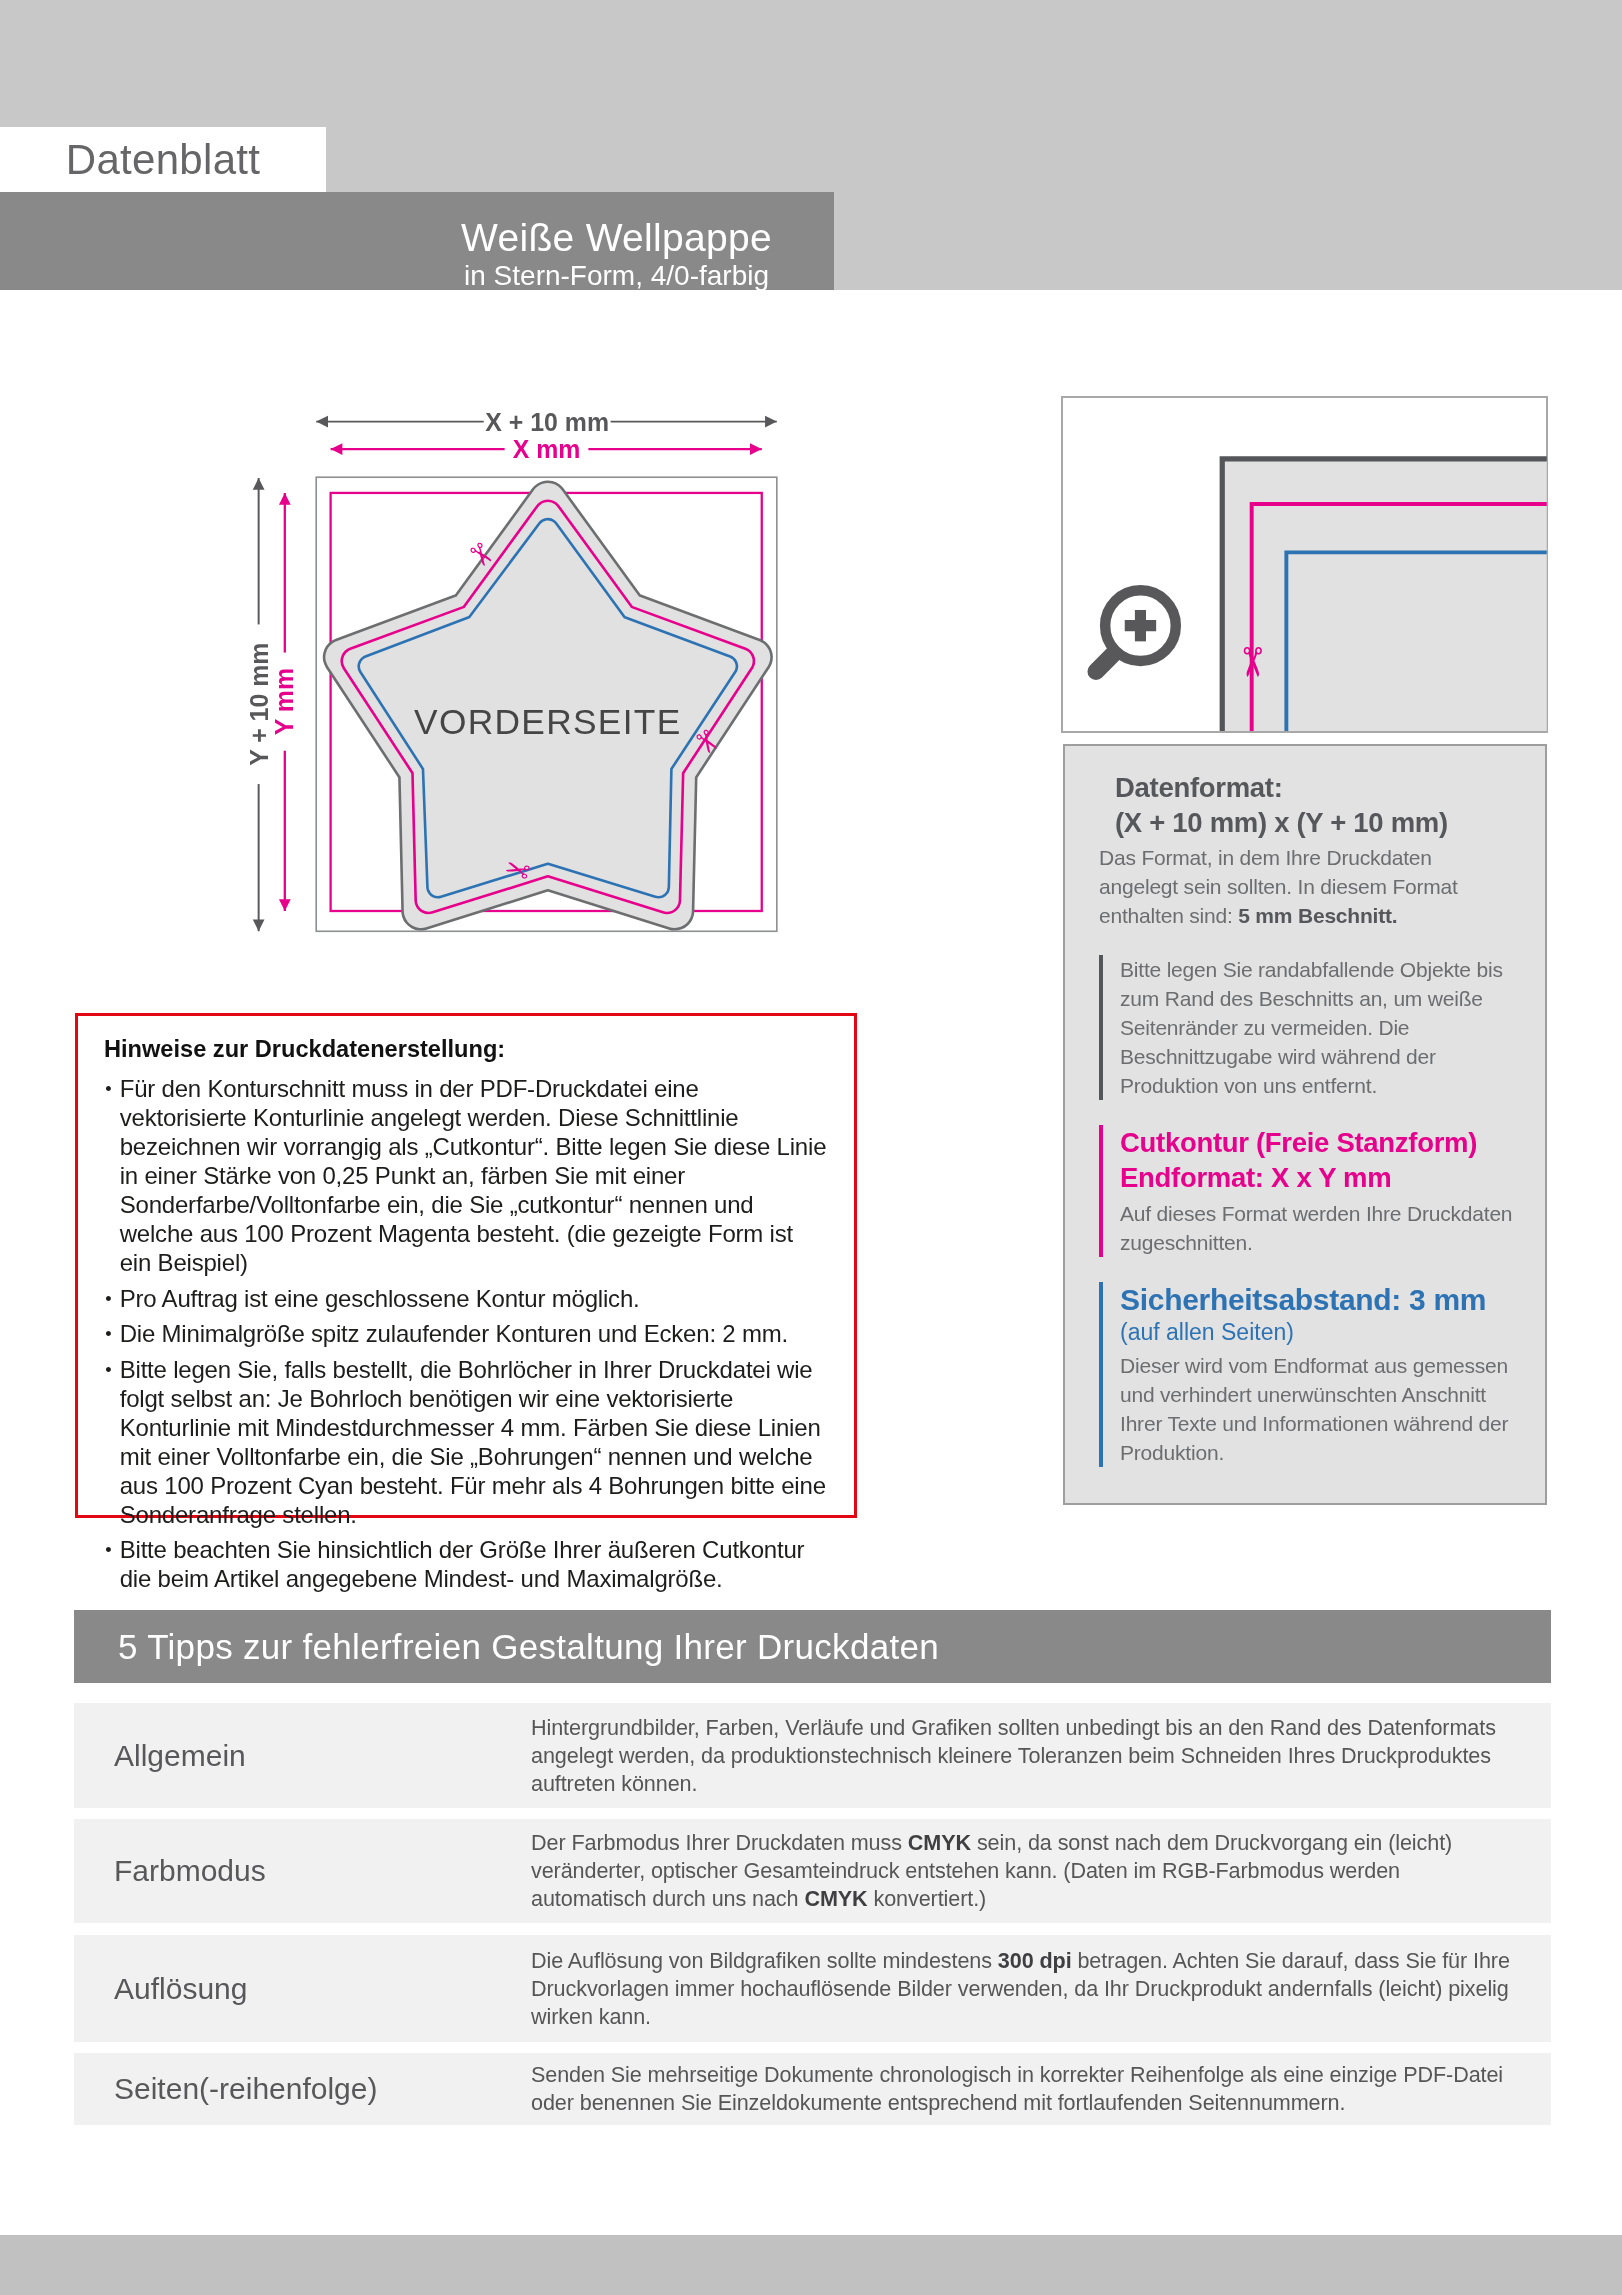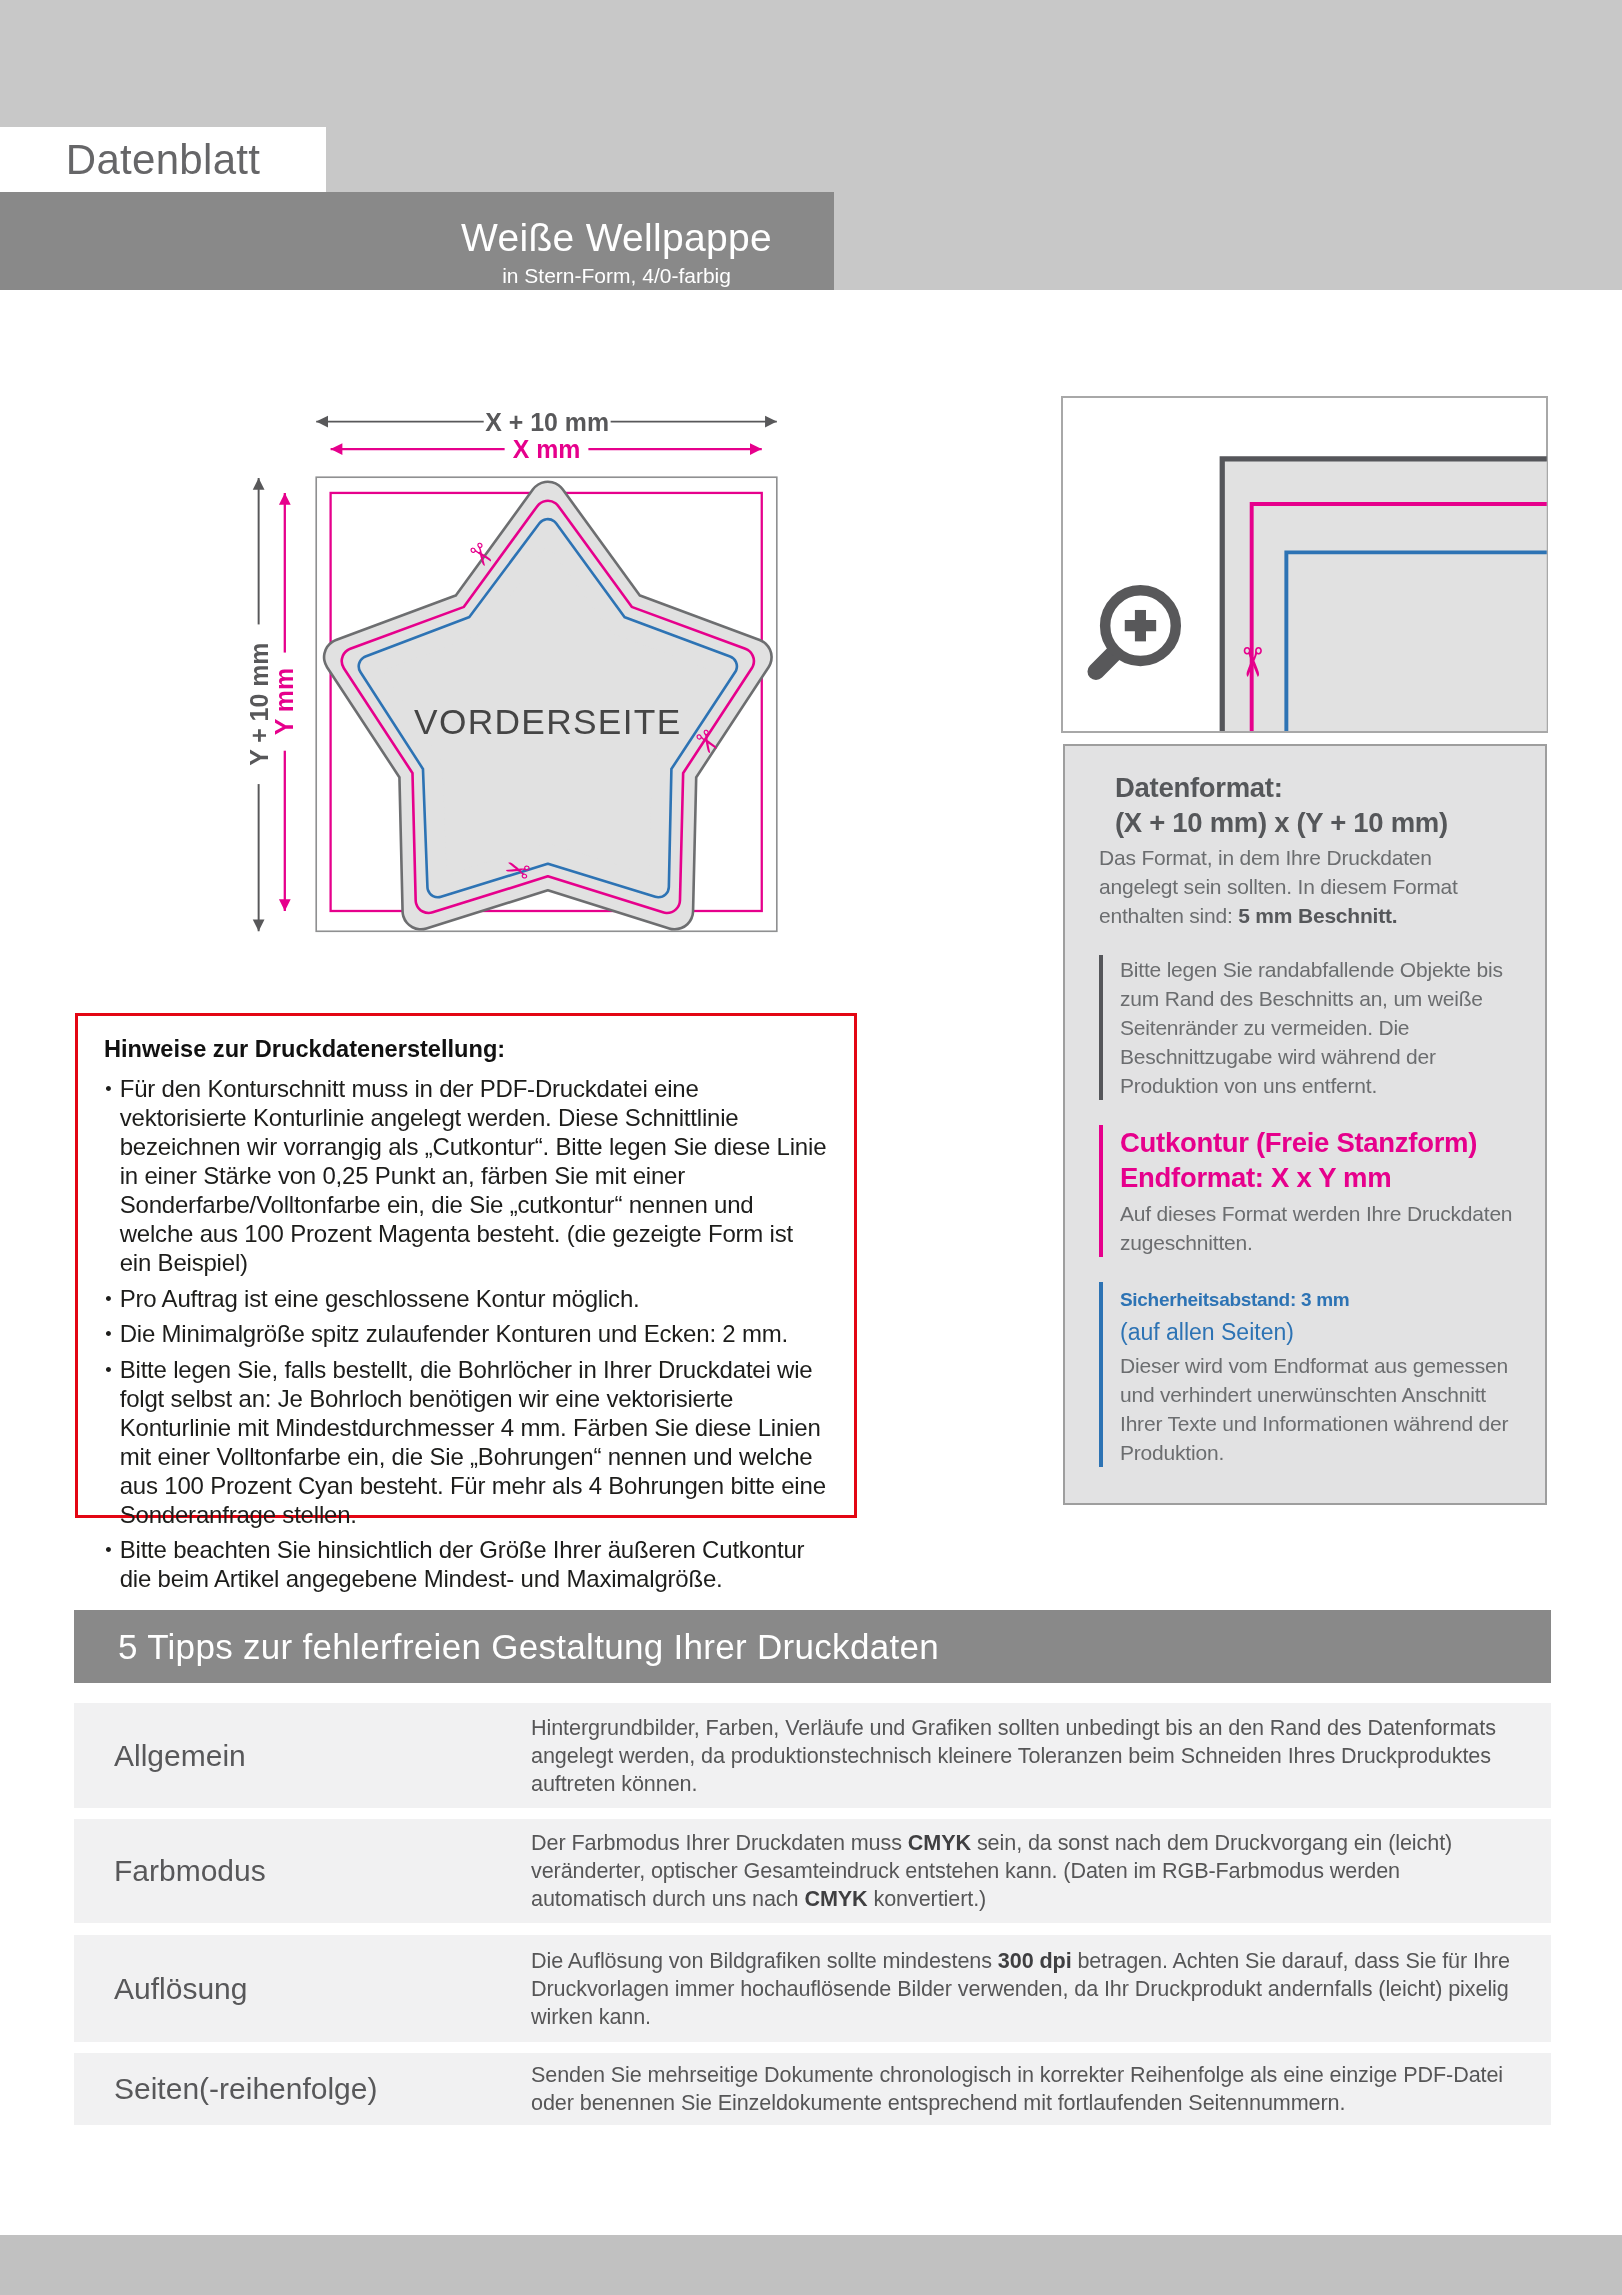--- a/index.html
+++ b/index.html
@@ -5,21 +5,21 @@
   html,body{margin:0;padding:0;background:#fff;}
   #page{position:relative;width:1623px;height:2295px;background:#ffffff;overflow:hidden;
         font-family:"Liberation Sans", sans-serif;color:#58585a;}
 
   
   .top-band{position:absolute;left:0;top:0;width:1623px;height:290px;background:#c8c8c8;z-index:1;}
   .title-banner{position:absolute;left:0;top:192px;width:834px;height:98px;background:#898989;z-index:2;}
   .banner-text{position:absolute;right:62px;top:0;height:98px;display:flex;flex-direction:column;
                justify-content:center;align-items:center;text-align:center;}
   .banner-title{font-size:39px;color:#ffffff;line-height:42px;letter-spacing:0.3px;margin-top:26px;}
-  .banner-subtitle{font-size:21px;color:#ffffff;line-height:30px;margin-top:2.6px;}
+  .banner-subtitle{font-size:28px;color:#ffffff;line-height:30px;margin-top:2.6px;}
   .eyebrow-box{position:absolute;left:0;top:127px;width:326px;height:65px;background:#ffffff;z-index:3;
                display:flex;align-items:center;justify-content:center;}
   .eyebrow-text{font-size:42px;color:#666668;letter-spacing:0.3px;}
 
   
   .diagram-svg{position:absolute;left:222px;top:366px;z-index:2;}
 
   
   .example-panel{position:absolute;left:1061px;top:396px;width:487px;height:337px;background:#ffffff;
                  border:2px solid #a8a8a8;box-sizing:border-box;z-index:2;}
@@ -27,21 +27,21 @@
 
   
   .info-panel{position:absolute;left:1063px;top:744px;width:484px;height:761px;background:#e2e2e3;
               border:2px solid #9e9e9e;box-sizing:border-box;padding:23.6px 31px 0 34px;z-index:2;}
   .ib{margin-bottom:25px;}
   .ib-bar-gray{border-left:4.6px solid #55565a;padding-left:17px;}
   .ib-bar-magenta{border-left:4.6px solid #e6008c;padding-left:17px;}
   .ib-bar-blue{border-left:4.6px solid #2d73b4;padding-left:17px;}
   .ib-title{font-size:27.5px;font-weight:bold;color:#55575a;line-height:35px;letter-spacing:-0.3px;margin-left:16px;}
   .ib-title-magenta{font-size:27.5px;font-weight:bold;color:#e6008c;line-height:35px;letter-spacing:-0.3px;}
-  .ib-title-blue{font-size:19px;font-weight:bold;color:#2d73b4;line-height:35px;letter-spacing:-0.3px;}
+  .ib-title-blue{font-size:30px;font-weight:bold;color:#2d73b4;line-height:35px;letter-spacing:-0.3px;}
   .ib-sub-blue{font-size:23px;color:#2d73b4;line-height:30px;}
   .ib-body{font-size:21px;color:#6b6d6f;line-height:29px;margin-top:3.9px;letter-spacing:-0.2px;}
   .ib-body b{color:#55575a;}
 
   
   .notes-box{position:absolute;left:75px;top:1013px;width:782px;height:505px;border:3.9px solid #e30613;
              box-sizing:border-box;background:#ffffff;padding:19.6px 25px 0 26px;z-index:2;}
   .notes-title{font-size:23.6px;font-weight:bold;color:#111111;margin-bottom:11.8px;}
   .notes-list{margin:0;padding:0;list-style:none;}
   .notes-list li{position:relative;padding-left:15.7px;margin-bottom:6.5px;font-size:24px;line-height:29px;

